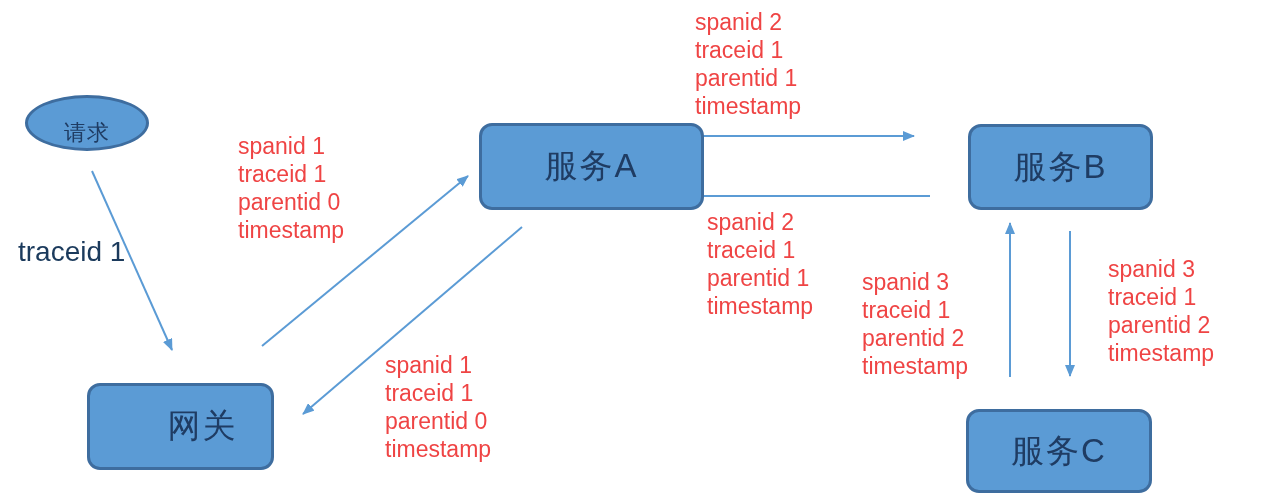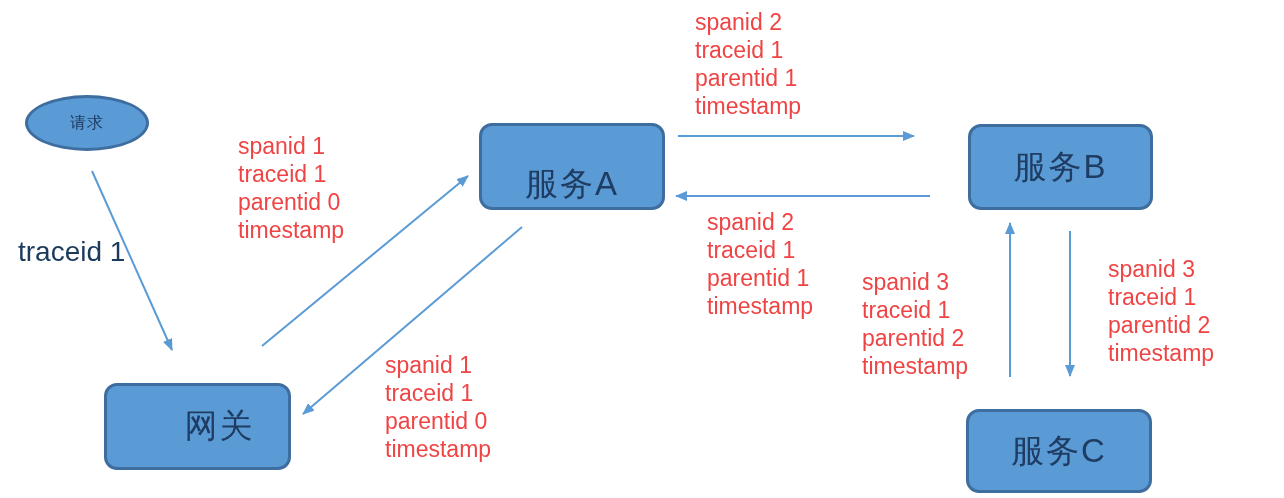--- a/index.html
+++ b/index.html
@@ -29,22 +29,23 @@
     border-radius: 13px;
     display: flex;
     align-items: center;
     justify-content: center;
     color: #1F3C63;
     font-size: 33px;
     letter-spacing: 2px;
   }
   .node.ellipse {
     border-radius: 50%;
-    font-size: 16px;
+    font-size: 22px;
     letter-spacing: 1px;
+    align-items: flex-end;
   }
   .edge-label {
     position: absolute;
     color: #ef4444;
     font-size: 23px;
     line-height: 28px;
     white-space: nowrap;
   }
   .edge-label span { display: block; }
   .trace-note {
@@ -73,25 +74,25 @@
     <line x1="678" y1="136" x2="914" y2="136" stroke="#5B9BD5" stroke-width="2" marker-end="url(#arrowhead)"></line>
     <line x1="930" y1="196" x2="676" y2="196" stroke="#5B9BD5" stroke-width="2" marker-end="url(#arrowhead)"></line>
     <line x1="1010" y1="377" x2="1010" y2="223" stroke="#5B9BD5" stroke-width="2" marker-end="url(#arrowhead)"></line>
     <line x1="1070" y1="231" x2="1070" y2="376" stroke="#5B9BD5" stroke-width="2" marker-end="url(#arrowhead)"></line>
   </svg>
 
   <div class="node ellipse" style="left:25px; top:95px; width:124px; height:56px;">
     <span>请求</span>
   </div>
 
-  <div class="node" style="left:104px; top:383px; width:187px; height:87px;padding-left:44px;">
+  <div class="node" style="left:87px; top:383px; width:187px; height:87px;padding-left:44px;">
     <span>网关</span>
   </div>
 
-  <div class="node" style="left:479px; top:123px; width:186px; height:87px;align-items:flex-end;">
+  <div class="node" style="left:479px; top:123px; width:225px; height:87px;">
     <span>服务A</span>
   </div>
 
   <div class="node" style="left:932px; top:124px; width:185px; height:86px;margin-left:36px;">
     <span>服务B</span>
   </div>
 
   <div class="node" style="left:966px; top:409px; width:186px; height:84px;">
     <span>服务C</span>
   </div>

